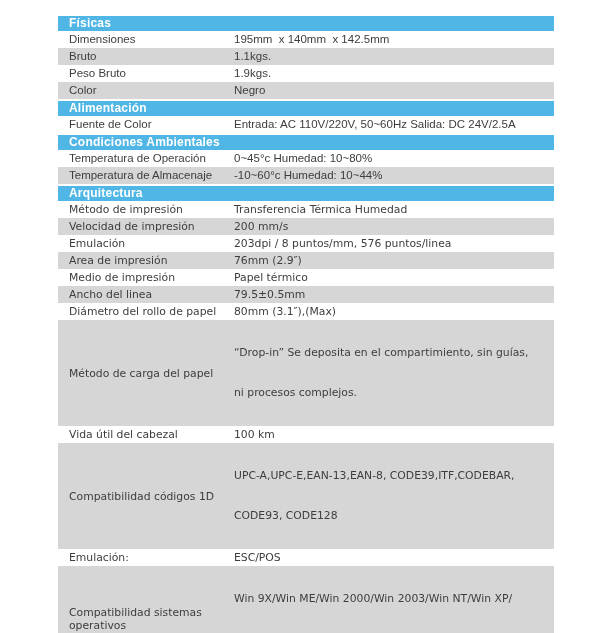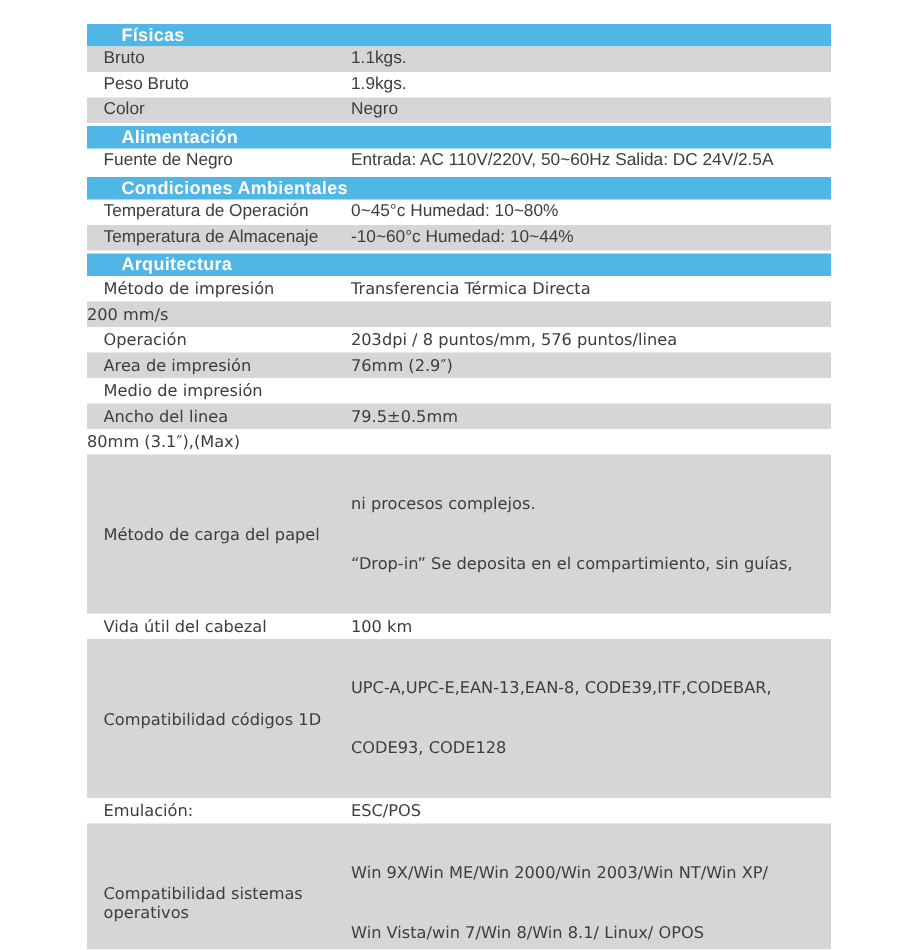--- a/index.html
+++ b/index.html
@@ -17,21 +17,21 @@
     color:#3d3d3d;
     font-size:11.5px;
   }
   .sec-header {
     height:15px;
     line-height:15px;
     background:#50b6e5;
     color:#ffffff;
     font-weight:bold;
     font-size:12px;
-    padding-left:23px;
+    padding-left:11px;
     margin-top:2px;
     letter-spacing:0.2px;
   }
   .sec-header.first { margin-top:0; }
   .row {
     display:flex;
     align-items:center;
     min-height:17px;
   }
   .row.alt { background:#d6d6d6; }
@@ -54,83 +54,90 @@
   .row.arch { font-family:"DejaVu Sans", sans-serif; font-size:10.8px; }
 </style>
 </head>
 <body>
 
 <div class="page">
   <div class="spec-table">
 
     <div class="sec-header first">Físicas</div>
 
+    <div class="row">
+      <div class="label">Dimensiones</div>
+      <div class="value">195mm  x 140mm  x 142.5mm</div>
+    </div>
     <div class="row alt">
       <div class="label">Bruto</div>
       <div class="value">1.1kgs.</div>
     </div>
     <div class="row">
       <div class="label">Peso Bruto</div>
       <div class="value">1.9kgs.</div>
     </div>
     <div class="row alt">
       <div class="label">Color</div>
       <div class="value">Negro</div>
     </div>
 
     <div class="sec-header">Alimentación</div>
 
     <div class="row">
-      <div class="label">Fuente de Negro</div>
+      <div class="label">Fuente de Color</div>
       <div class="value">Entrada: AC 110V/220V, 50~60Hz Salida: DC 24V/2.5A</div>
     </div>
 
     <div class="sec-header">Condiciones Ambientales</div>
 
     <div class="row">
       <div class="label">Temperatura de Operación</div>
       <div class="value">0~45°c Humedad: 10~80%</div>
     </div>
     <div class="row alt">
       <div class="label">Temperatura de Almacenaje</div>
       <div class="value">-10~60°c Humedad: 10~44%</div>
     </div>
 
     <div class="sec-header">Arquitectura</div>
 
     <div class="row arch">
       <div class="label">Método de impresión</div>
-      <div class="value">Transferencia Térmica Directa</div>
+      <div class="value">Transferencia Térmica Humedad</div>
     </div>
     <div class="row arch alt">
+      <div class="label">Velocidad de impresión</div>
       <div class="value">200 mm/s</div>
     </div>
     <div class="row arch">
-      <div class="label">Operación</div>
+      <div class="label">Emulación</div>
       <div class="value">203dpi / 8 puntos/mm, 576 puntos/linea</div>
     </div>
     <div class="row arch alt">
       <div class="label">Area de impresión</div>
       <div class="value">76mm (2.9″)</div>
     </div>
     <div class="row arch">
       <div class="label">Medio de impresión</div>
+      <div class="value">Papel térmico</div>
     </div>
     <div class="row arch alt">
       <div class="label">Ancho del linea</div>
       <div class="value">79.5±0.5mm</div>
     </div>
     <div class="row arch">
+      <div class="label">Diámetro del rollo de papel</div>
       <div class="value">80mm (3.1″),(Max)</div>
     </div>
     <div class="row arch alt double">
       <div class="label">Método de carga del papel</div>
       <div class="value">
+        <div class="vline">“Drop-in” Se deposita en el compartimiento, sin guías,</div>
         <div class="vline">ni procesos complejos.</div>
-        <div class="vline">“Drop-in” Se deposita en el compartimiento, sin guías,</div>
       </div>
     </div>
     <div class="row arch">
       <div class="label">Vida útil del cabezal</div>
       <div class="value">100 km</div>
     </div>
     <div class="row arch alt double">
       <div class="label">Compatibilidad códigos 1D</div>
       <div class="value">
         <div class="vline">UPC-A,UPC-E,EAN-13,EAN-8, CODE39,ITF,CODEBAR,</div>

